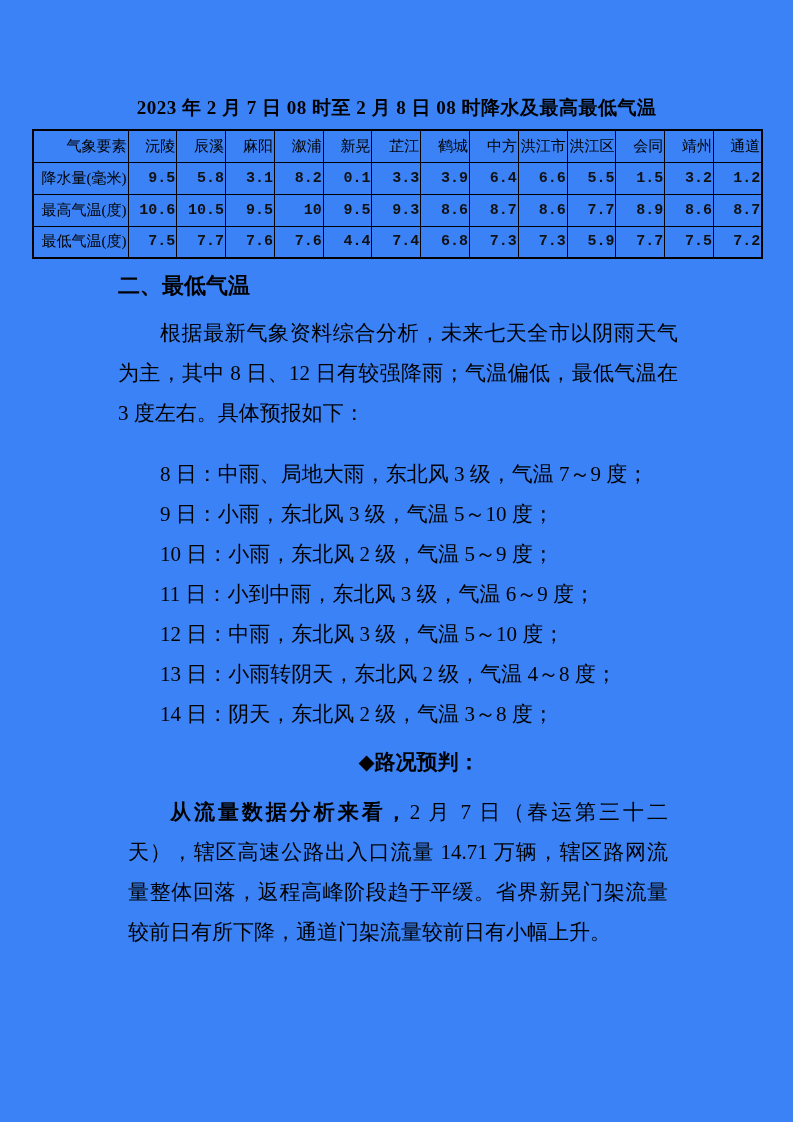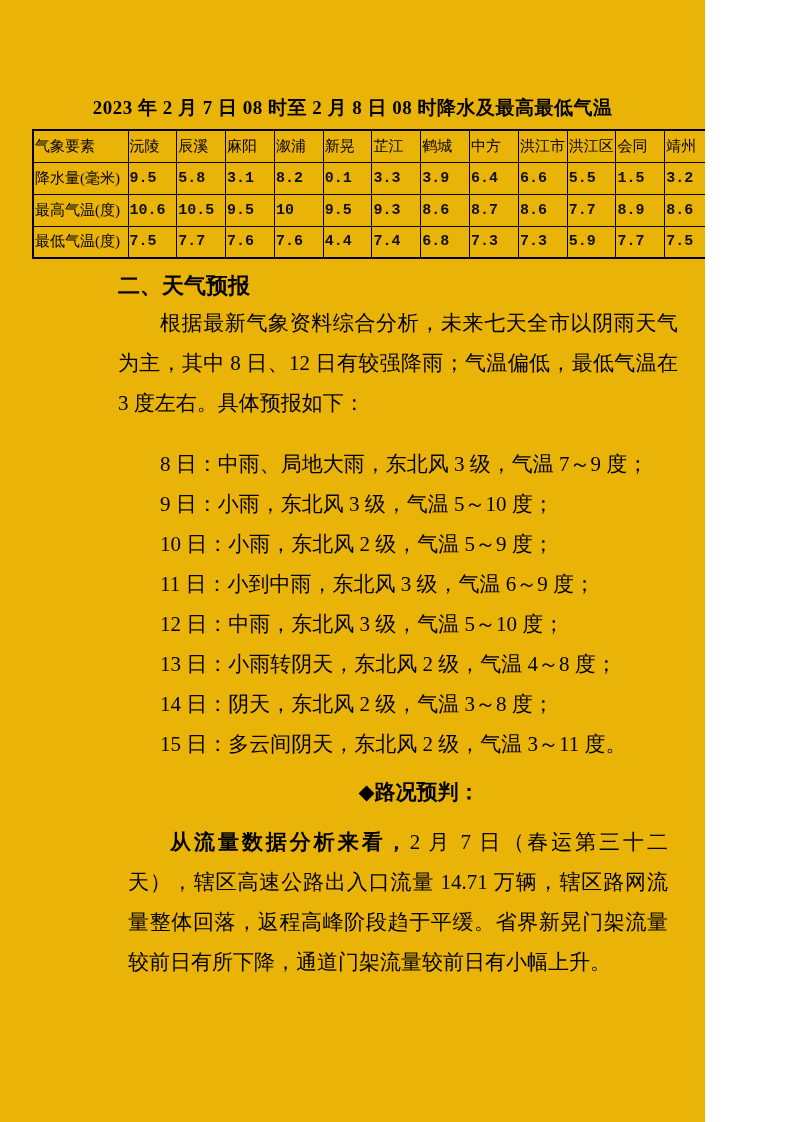--- a/index.html
+++ b/index.html
@@ -1,21 +1,21 @@
 <!DOCTYPE html>
 <html><head>
 <meta charset="utf-8">
 <style>
   * { box-sizing: border-box; }
   html, body { margin: 0; padding: 0; background: #ffffff; }
   .page {
     position: relative;
-    width: 705px;
+    width: 793px;
     height: 1122px;
-    background: #eab308;
+    background: #3b82f6;
     color: #000;
     font-family: "Liberation Serif", "DejaVu Serif", serif;
     overflow: hidden;
   }
   .doc-title {
     padding-top: 95px;
     text-align: center;
     font-size: 19px;
     font-weight: bold;
     line-height: 25px;
@@ -25,21 +25,21 @@
     border-collapse: collapse;
     table-layout: fixed;
     margin: 9px 0 0 32px;
     width: 730px;
     border: 2px solid #000;
   }
   table.weather th, table.weather td {
     border: 1px solid #000;
     height: 32px;
     padding: 4px 1px;
-    text-align: left;
+    text-align: right;
     vertical-align: middle;
     overflow: hidden;
   }
   table.weather th {
     font-weight: normal;
     font-size: 15px;
     font-family: "Liberation Serif", "DejaVu Serif", serif;
   }
   table.weather td {
     font-size: 15px;
@@ -53,21 +53,21 @@
     font-weight: bold;
     line-height: 30px;
   }
   .body-block {
     margin-left: 118px;
     width: 560px;
     font-size: 21px;
     line-height: 40px;
     text-align: justify;
   }
-  .intro { margin-top: 2px; text-indent: 42px; }
+  .intro { margin-top: 12px; text-indent: 42px; }
   .forecast-line { padding-left: 42px; text-align: left; }
   .road-heading {
     padding-left: 42px;
     font-weight: bold;
     margin-top: 8px;
     text-align: center;
   }
   .road-para { text-indent: 42px; margin: 10px; }
   .road-para .lead { font-weight: bold; }
 </style>
@@ -158,34 +158,33 @@
           <td>7.3</td>
           <td>7.3</td>
           <td>5.9</td>
           <td>7.7</td>
           <td>7.5</td>
           <td>7.2</td>
         </tr>
       </tbody>
   </table>
 
-  <div class="section-heading">二、天气预报</div>
+  <div class="section-heading">二、最低气温</div>
 
   <div class="body-block">
     <p class="intro">根据最新气象资料综合分析，未来七天全市以阴雨天气为主，其中 8 日、12 日有较强降雨；气温偏低，最低气温在 3 度左右。具体预报如下：</p>
 
     <div id="forecast-list">
         <div class="forecast-line">8 日：中雨、局地大雨，东北风 3 级，气温 7～9 度；</div>
         <div class="forecast-line">9 日：小雨，东北风 3 级，气温 5～10 度；</div>
         <div class="forecast-line">10 日：小雨，东北风 2 级，气温 5～9 度；</div>
         <div class="forecast-line">11 日：小到中雨，东北风 3 级，气温 6～9 度；</div>
         <div class="forecast-line">12 日：中雨，东北风 3 级，气温 5～10 度；</div>
         <div class="forecast-line">13 日：小雨转阴天，东北风 2 级，气温 4～8 度；</div>
         <div class="forecast-line">14 日：阴天，东北风 2 级，气温 3～8 度；</div>
-        <div class="forecast-line">15 日：多云间阴天，东北风 2 级，气温 3～11 度。</div>
       </div>
 
     <div class="road-heading">◆路况预判：</div>
 
     <div id="road-paragraphs">
         <p class="road-para"><span class="lead">从流量数据分析来看，</span><span>2 月 7 日（春运第三十二天），辖区高速公路出入口流量 14.71 万辆，辖区路网流量整体回落，返程高峰阶段趋于平缓。省界新晃门架流量较前日有所下降，通道门架流量较前日有小幅上升。</span></p>
       </div>
   </div>
 
 </div>

